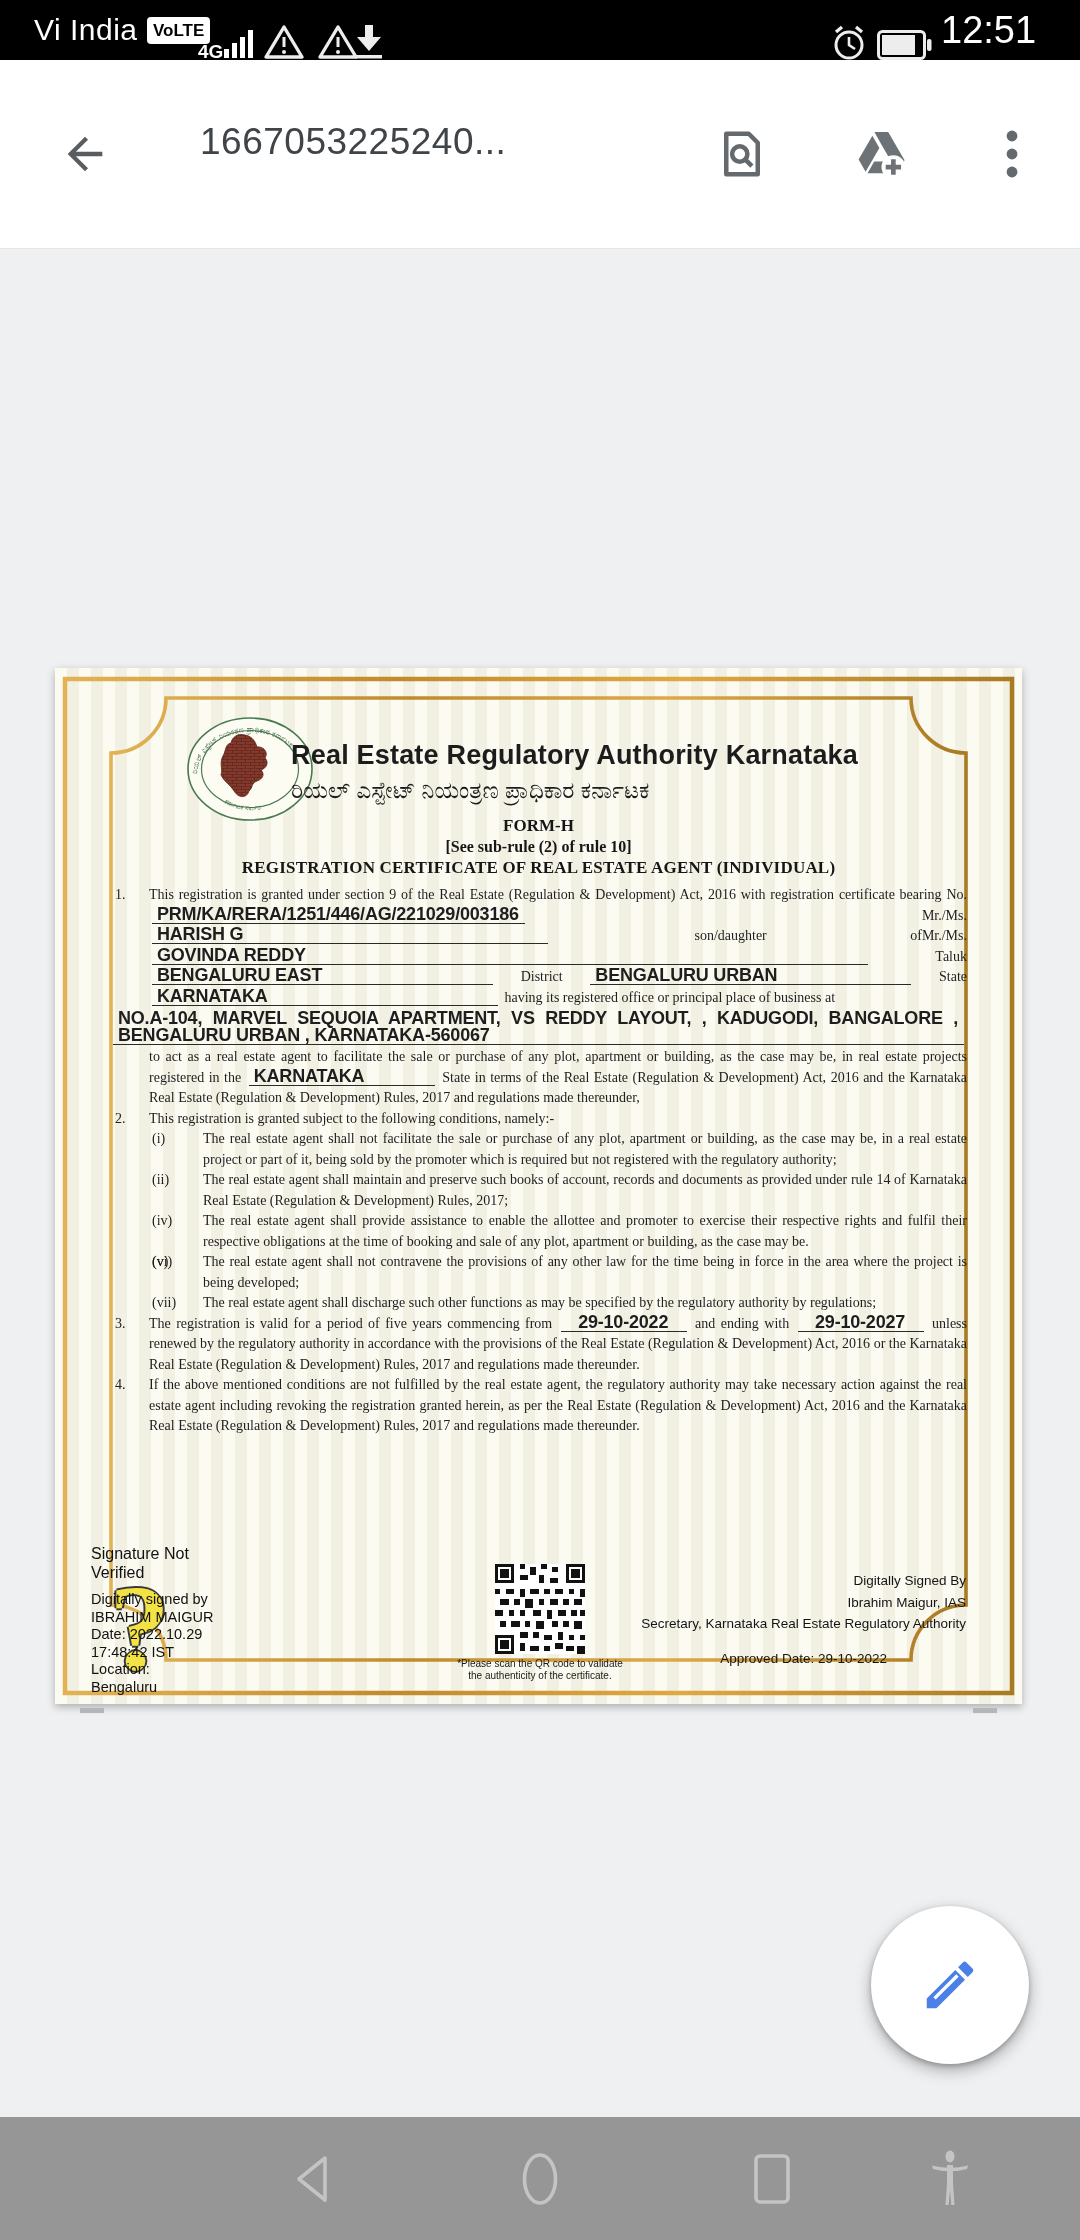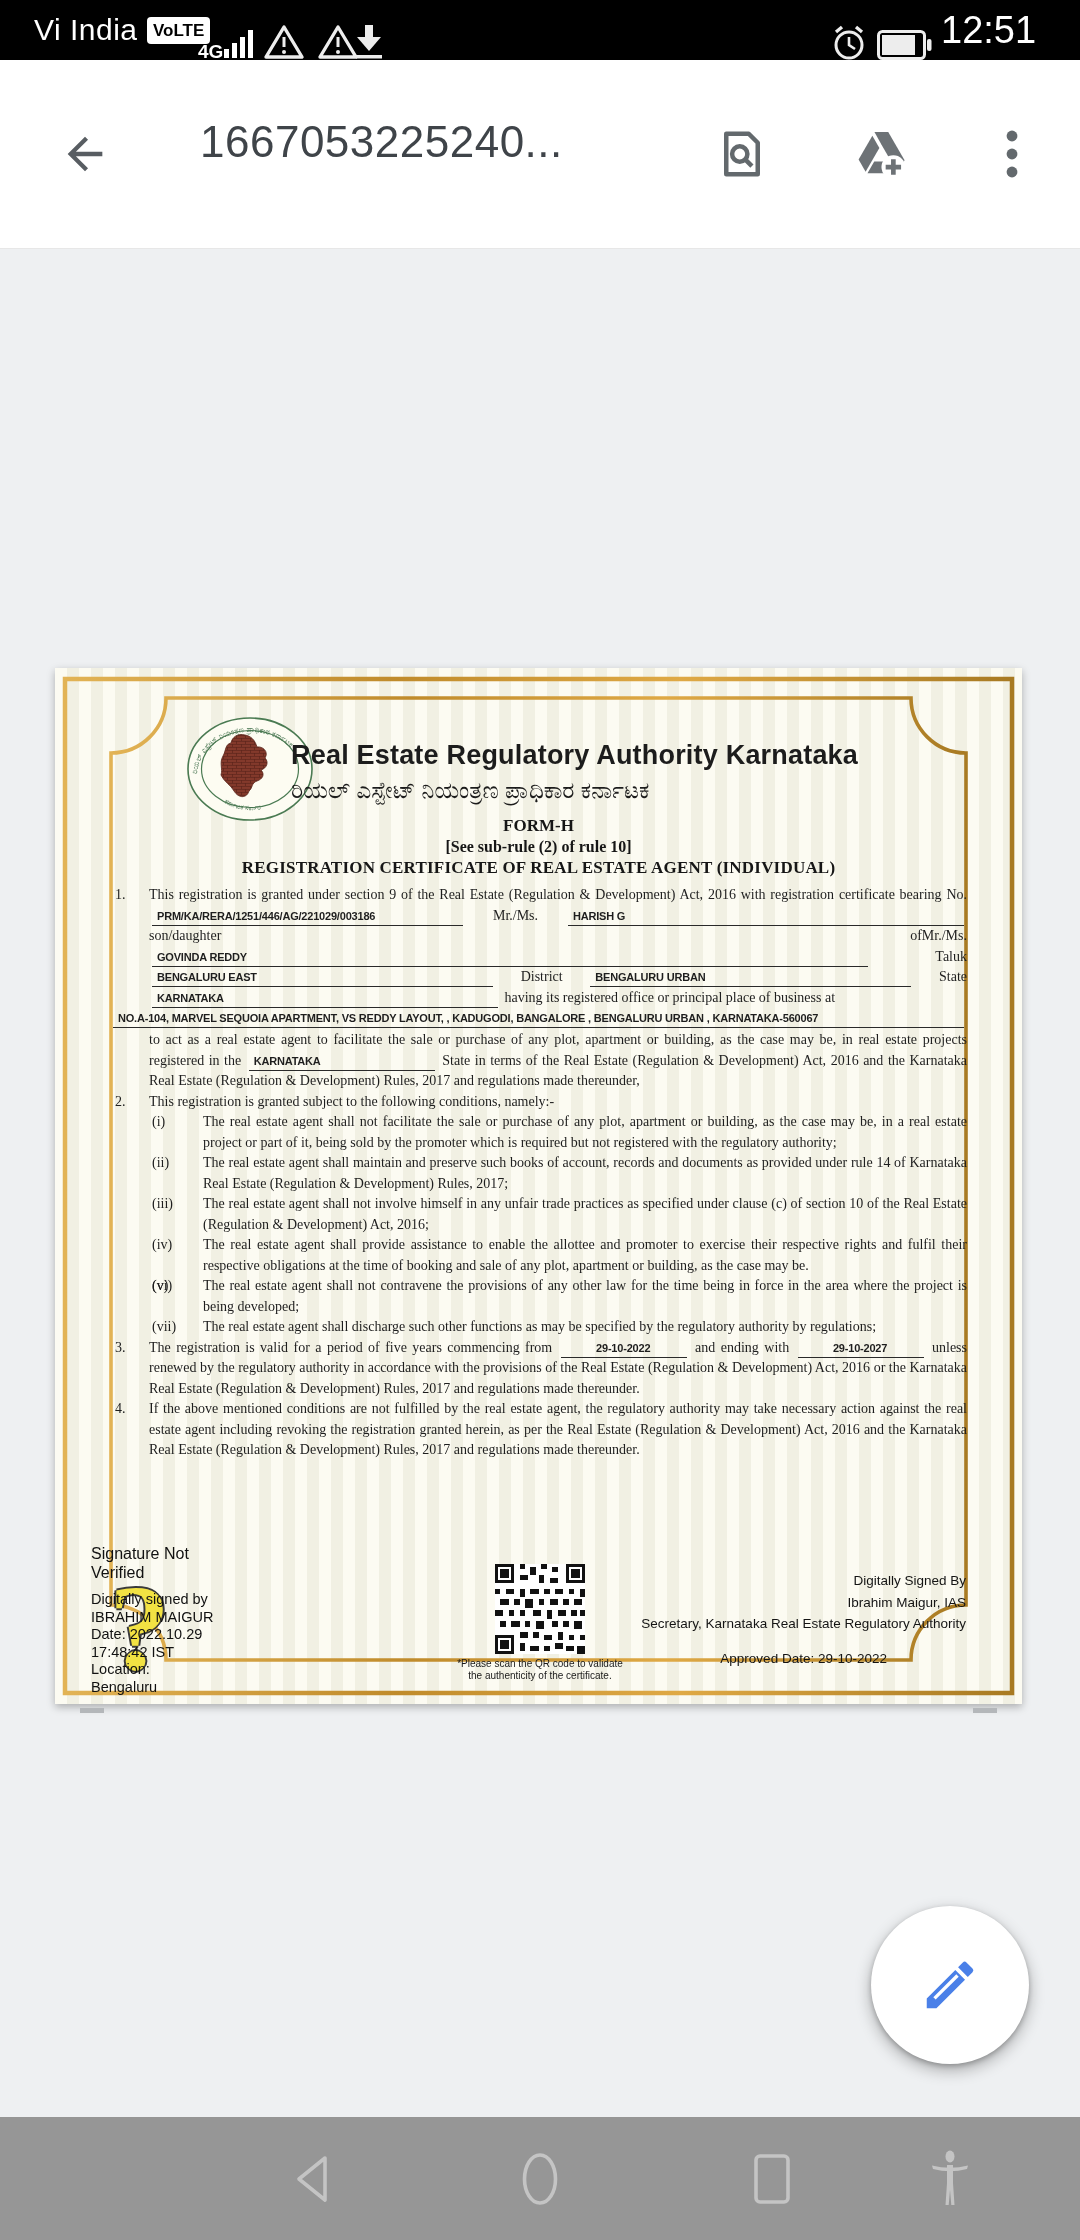--- a/index.html
+++ b/index.html
@@ -11,21 +11,21 @@
   .carrier{left:34px;font-size:30px;font-weight:400;letter-spacing:.5px;}
   .volte{left:147px;top:17px;height:27px;background:#fff;color:#000;font-size:17px;font-weight:700;border-radius:4px;padding:0 6px;display:flex;align-items:center;}
   .net4g{left:198px;top:10px;flex-direction:column;height:auto;line-height:1;margin-top:32px;}
   .net4g .g{font-size:19px;font-weight:700;}
   .sb-time{left:941px;font-size:38px;font-weight:400;}
 
   
   .toolbar{position:absolute;left:0;top:60px;width:1080px;height:188px;background:#fff;border-bottom:1px solid #e7e7e7;}
   .tb-btn{position:absolute;top:0;height:188px;display:flex;align-items:center;justify-content:center;}
   .tb-back{left:55px;width:60px;}
-  .tb-title{position:absolute;left:200px;top:0;height:163px;display:flex;align-items:center;font-size:44px;color:#3f4449;letter-spacing:.5px;}
+  .tb-title{position:absolute;left:200px;top:0;height:163px;display:flex;align-items:center;font-size:37px;color:#3f4449;letter-spacing:.5px;}
   .tb-find{left:712px;width:60px;}
   .tb-drive{left:850px;width:62px;}
   .tb-more{left:992px;width:40px;}
 
   
   .content{position:absolute;left:0;top:249px;width:1080px;height:1868px;background:#eef0f2;}
   .page{position:absolute;left:55px;top:419px;width:967px;height:1036px;
         background:repeating-linear-gradient(90deg,#fcfbf2 0 12px,#f1f0e3 12px 24px);
         box-shadow:0 3px 8px rgba(0,0,0,.28);}
   .frame{position:absolute;left:0;top:0;}
@@ -40,21 +40,21 @@
   .f1{font-size:17px;font-weight:700;}
   .f2{font-size:16px;font-weight:700;}
   .f3{font-size:17px;font-weight:700;letter-spacing:.2px;}
 
   
   .cert-body{position:absolute;left:58px;right:55px;top:217px;font-family:"Liberation Serif",serif;font-size:14px;line-height:20.5px;color:#1e1e1e;}
   .citem{position:relative;padding-left:36px;text-align:justify;}
   .cnum{position:absolute;left:2px;top:0;}
   .cond{position:relative;padding-left:55px;margin-left:35px;text-align:justify;}
   .cnum2{position:absolute;left:4px;top:0;}
-  .val{font-family:"Liberation Sans",sans-serif;font-weight:700;font-size:11px;letter-spacing:-.2px;border-bottom:1.2px solid #2a2a2a;display:inline-block;padding:0 6px 0 5px;margin:0 3px;vertical-align:baseline;line-height:17px;}
+  .val{font-family:"Liberation Sans",sans-serif;font-weight:700;font-size:18px;letter-spacing:-.2px;border-bottom:1.2px solid #2a2a2a;display:inline-block;padding:0 6px 0 5px;margin:0 3px;vertical-align:baseline;line-height:17px;}
   .w-reg{min-width:300px;} .w-name{min-width:385px;} .w-father{min-width:705px;}
   .w-taluk{min-width:330px;} .w-district{min-width:310px;} .w-state{min-width:335px;}
   .w-state2{min-width:175px;} .w-date{min-width:115px;text-align:center;}
   .addr{display:block;margin-left:-36px;margin-top:2px;margin-bottom:2px;}
 
   
   .sig-left{position:absolute;left:36px;top:876px;width:210px;z-index:2;color:#111;}
   .qmark{position:absolute;left:18px;top:14px;font-family:"Liberation Serif",serif;font-weight:700;font-size:122px;color:#f2e243;z-index:0;
          text-shadow:-2px 0 0 #3a3a3a,2px 0 0 #3a3a3a,0 -2px 0 #3a3a3a,0 2px 0 #3a3a3a;}
   .sig-t{position:relative;z-index:2;font-size:16px;line-height:19px;}
@@ -220,21 +220,20 @@
           <span>State in terms of the Real Estate (Regulation &amp; Development) Act, 2016 and the Karnataka Real Estate (Regulation &amp; Development) Rules, 2017 and regulations made thereunder,</span>
         </div>
 
         <div class="citem">
           <span class="cnum">2.</span>
           <span>This registration is granted subject to the following conditions, namely:-</span>
         </div>
 
         <div class="cond"><span class="cnum2">(i)</span><span>The real estate agent shall not facilitate the sale or purchase of any plot, apartment or building, as the case may be, in a real estate project or part of it, being sold by the promoter which is required but not registered with the regulatory authority;</span></div>
         <div class="cond"><span class="cnum2">(ii)</span><span>The real estate agent shall maintain and preserve such books of account, records and documents as provided under rule 14 of Karnataka Real Estate (Regulation &amp; Development) Rules, 2017;</span></div>
-        <div class="cond"><span class="cnum2">(iii)</span><span>The real estate agent shall not involve himself in any unfair trade practices as specified under clause (c) of section 10 of the Real Estate (Regulation &amp; Development) Act, 2016;</span></div>
         <div class="cond"><span class="cnum2">(iv)</span><span>The real estate agent shall provide assistance to enable the allottee and promoter to exercise their respective rights and fulfil their respective obligations at the time of booking and sale of any plot, apartment or building, as the case may be.</span></div>
         <div class="cond"><span class="cnum2">(v)</span></div>
         <div class="cond"><span class="cnum2">(vi)</span><span>The real estate agent shall not contravene the provisions of any other law for the time being in force in the area where the project is being developed;</span></div>
         <div class="cond"><span class="cnum2">(vii)</span><span>The real estate agent shall discharge such other functions as may be specified by the regulatory authority by regulations;</span></div>
 
         <div class="citem">
           <span class="cnum">3.</span>
           <span>The registration is valid for a period of five years commencing from</span>
           <span class="val w-date">29-10-2022</span>
           <span>and ending with</span>

